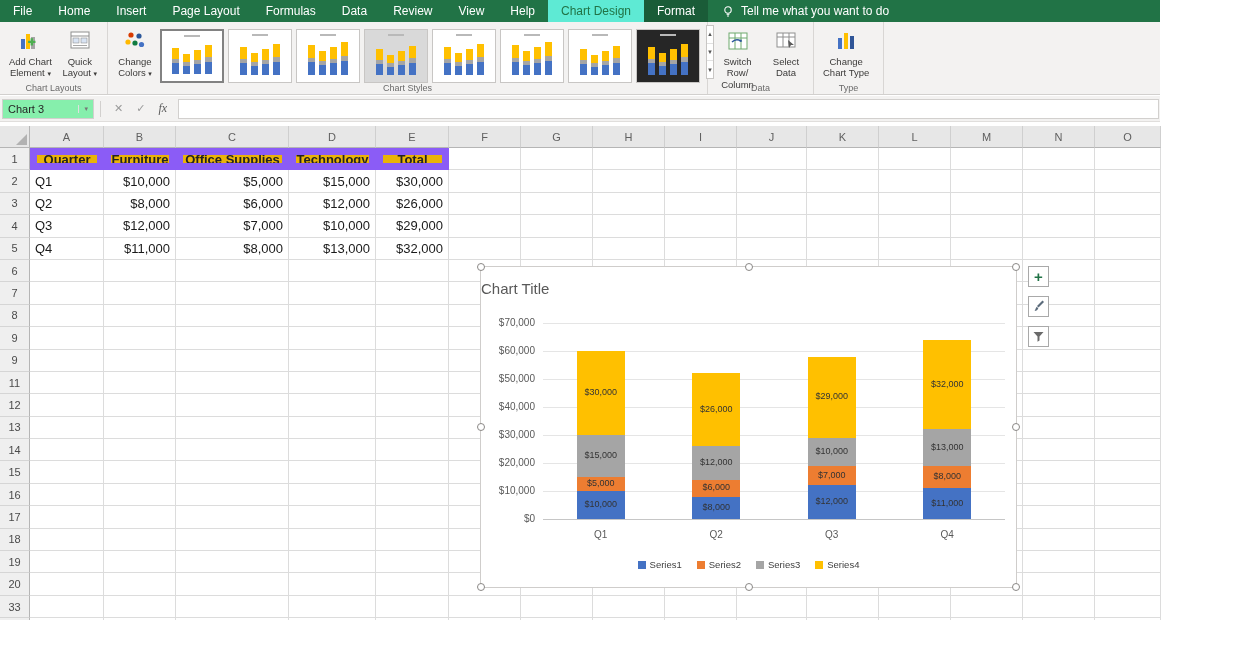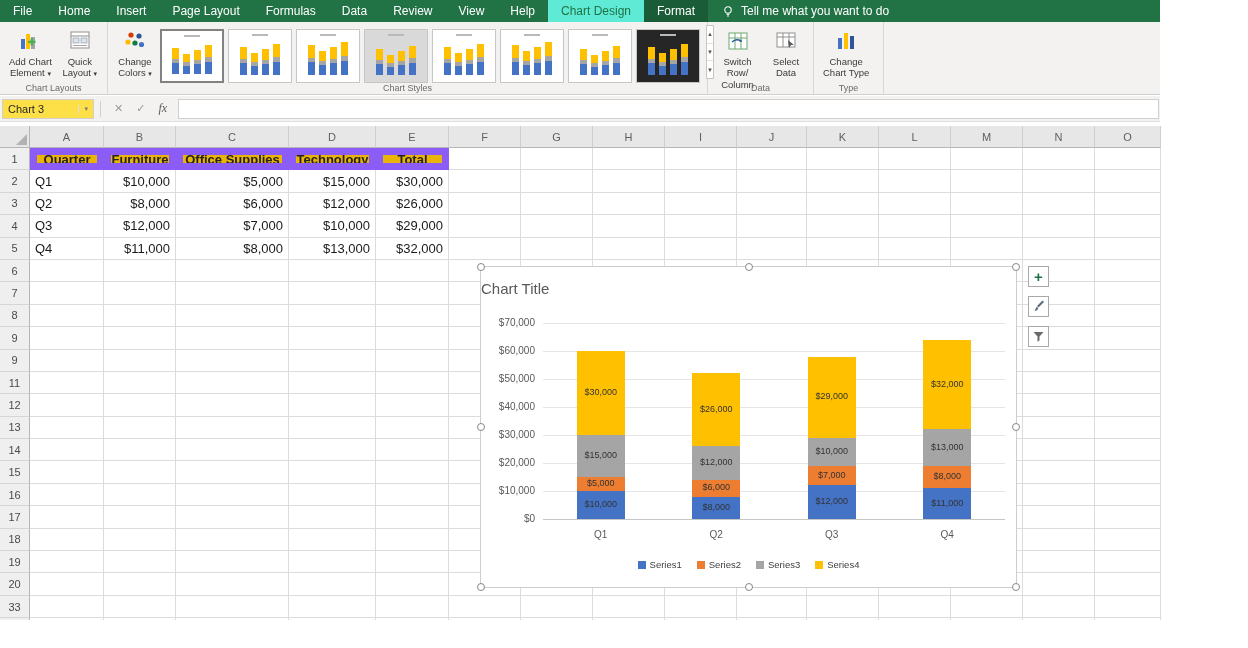--- a/index.html
+++ b/index.html
@@ -28,21 +28,21 @@
   .thumb { width:64px; height:54px; border:1px solid #c8c6c4; background:#fff; position:relative; display:flex; align-items:flex-end; justify-content:center; gap:4px; padding:8px 6px 7px; }
   .thumb.selected { border:2px solid #828282; }
   .thumb::before { content:""; position:absolute; top:4px; left:50%; transform:translateX(-50%); width:16px; height:2px; background:#b9b9b9; }
   .gbar { width:7px; background:linear-gradient(to bottom, #FFC000 0 42%, #a5a5a5 42% 58%, #4472C4 58% 100%); }
   .galscroll { width:15px; height:54px; border:1px solid #c8c6c4; background:#fff; display:flex; flex-direction:column; margin-left:2px; }
   .galscroll div { flex:1; display:flex; align-items:center; justify-content:center; font-size:6px; color:#555; border-bottom:1px solid #e1e1e1; }
   .galscroll div:last-child { border-bottom:none; }
 
   
   .formulabar { position:absolute; left:0; top:96px; width:1160px; height:26px; background:#f3f2f1; display:flex; align-items:center; border-bottom:1px solid #e0dedc; }
-  .namebox { width:92px; height:20px; margin-left:2px; background:#fde047; border:1px solid #d2d0ce; display:flex; align-items:center; font-size:11px; color:#262626; padding:0 5px; }
+  .namebox { width:92px; height:20px; margin-left:2px; background:#86efac; border:1px solid #d2d0ce; display:flex; align-items:center; font-size:11px; color:#262626; padding:0 5px; }
   .namebox .spacer { flex:1; }
   .namebox .nb-caret { font-size:7px; color:#777; border-left:1px solid #e0e0e0; padding-left:5px; }
   .fbicons { display:flex; align-items:center; gap:13px; padding:0 11px 0 13px; font-size:11px; color:#9a9a9a; }
   .fbicons .fx { font-style:italic; font-family:"Liberation Serif", serif; color:#5b5b5b; font-size:12px; }
   .fbdivider { width:1px; height:16px; background:#d2d0ce; margin-left:6px; }
   .finput { flex:1; height:20px; background:#fff; border:1px solid #d2d0ce; margin-right:1px; }
 
   
   .gridwrap { position:absolute; left:0; top:126px; width:1161px; height:494px; overflow:hidden; }
   #sheet { display:grid; grid-template-columns:30px 74px 72px 113px 87px 73px 72px 72px 72px 72px 70px 72px 72px 72px 72px 66px; grid-template-rows:22px repeat(22, 22.4px); }

